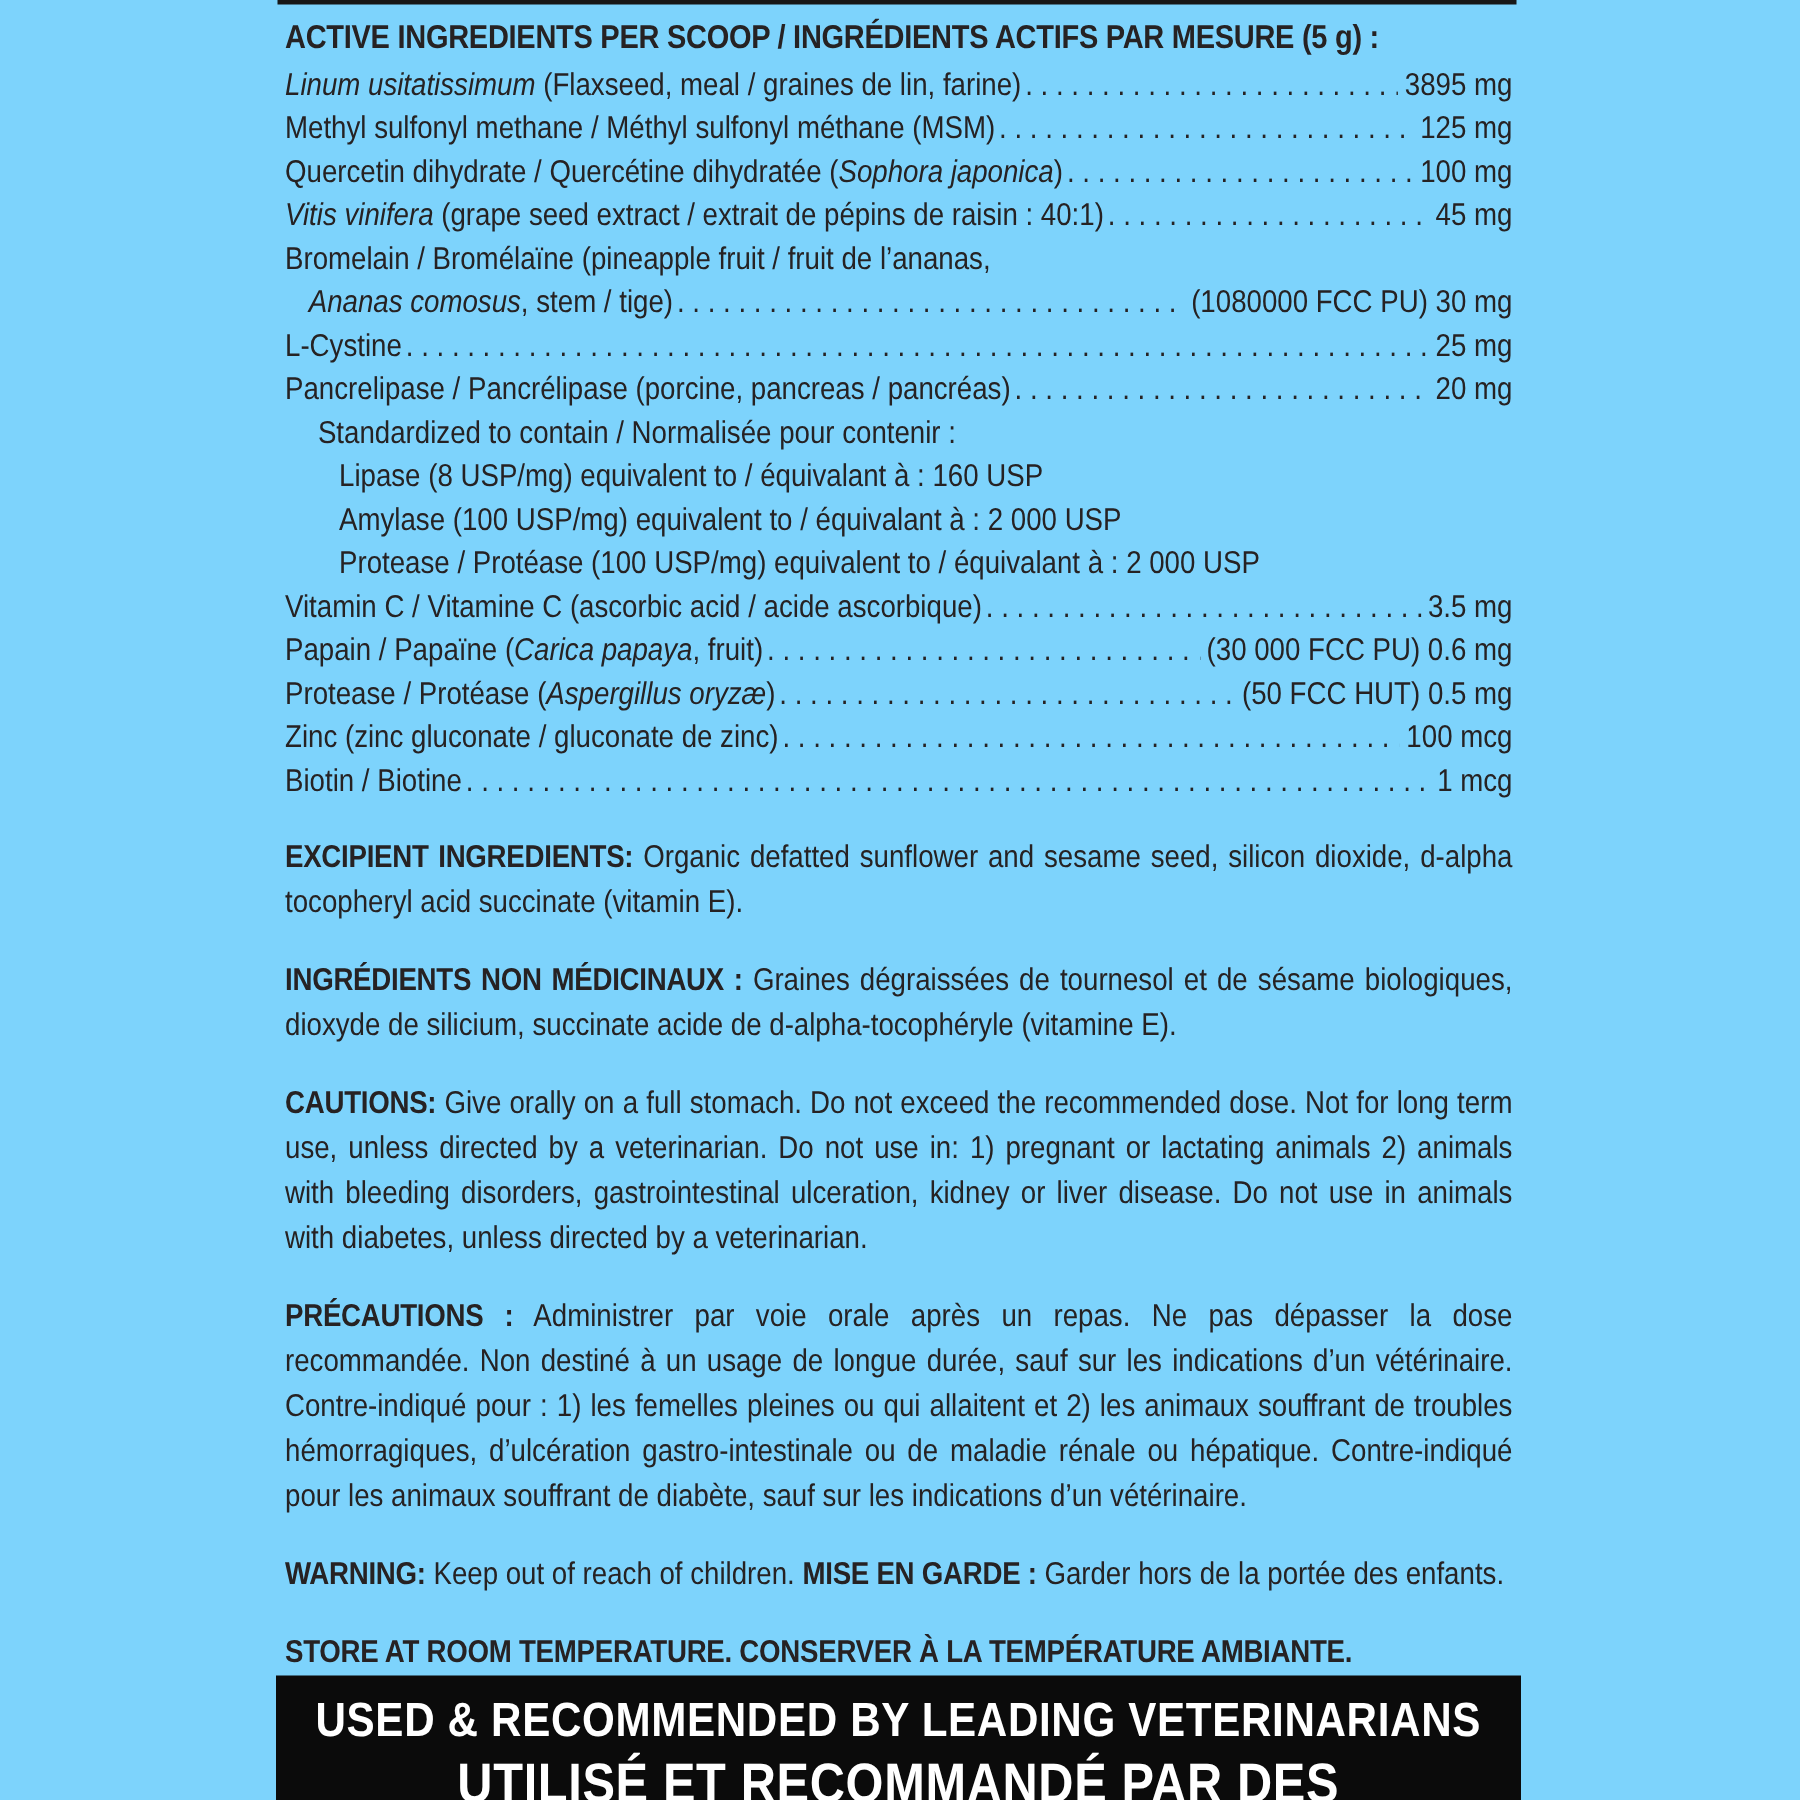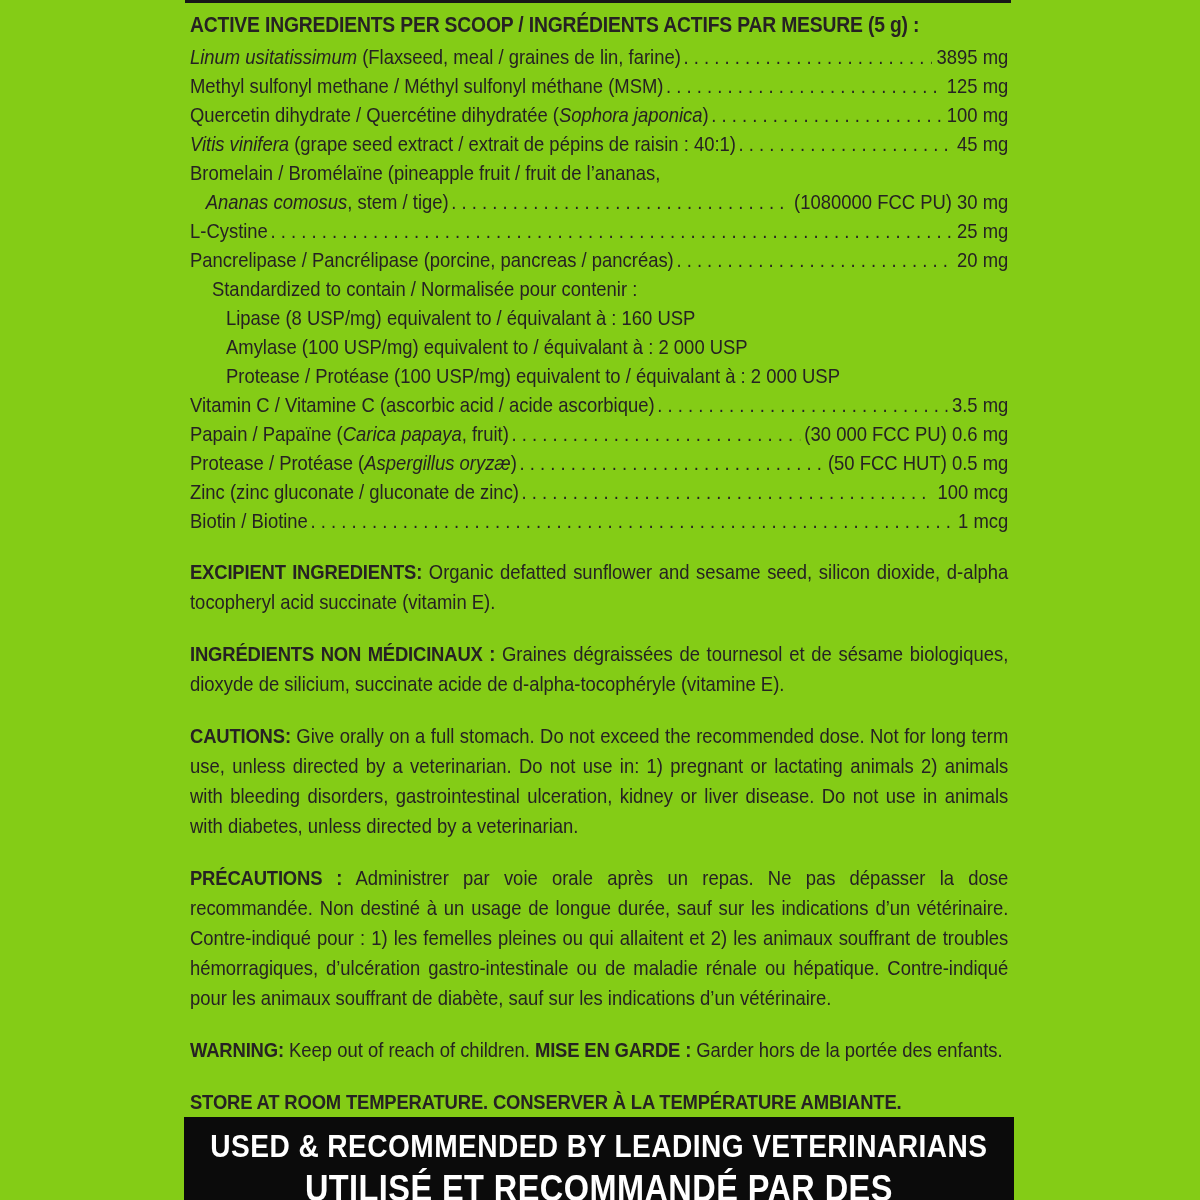--- a/index.html
+++ b/index.html
@@ -1,21 +1,21 @@
 <!DOCTYPE html>
 <html><head>
 <meta charset="utf-8">
 <style>
   html,body{margin:0;padding:0;}
   body{
     width:1200px;height:1200px;background:#ffffff;overflow:hidden;position:relative;
     font-family:"Liberation Sans", sans-serif;color:#262223;
     -webkit-font-smoothing:antialiased;
   }
-  .page{position:absolute;inset:0;background:#84cc16;}
+  .page{position:absolute;inset:0;background:#7dd3fc;}
   .top-strip{position:absolute;left:185px;top:0;width:826px;height:3px;background:#171717;}
   .content{position:absolute;left:190px;top:9px;width:818px;}
   .condense{transform:scaleX(0.878);transform-origin:top left;width:932px;}
   .hdr{font-weight:bold;font-size:22px;line-height:31px;letter-spacing:-0.2px;margin-bottom:2px;}
   .rows{}
   .row{display:flex;align-items:baseline;font-size:21px;line-height:29px;white-space:nowrap;}
   .row .label i{font-style:italic;}
   .row .dots{flex:1 1 auto;min-width:0;overflow:hidden;white-space:nowrap;margin:0 3px;}
   .row .dots::after{content:". . . . . . . . . . . . . . . . . . . . . . . . . . . . . . . . . . . . . . . . . . . . . . . . . . . . . . . . . . . . . . . . . . . . . . . . . . . . . . . . . . . . . . . . . . . . . . . . . . . . . . . .";}
   .row .amount{white-space:nowrap;margin-left:2px;}

